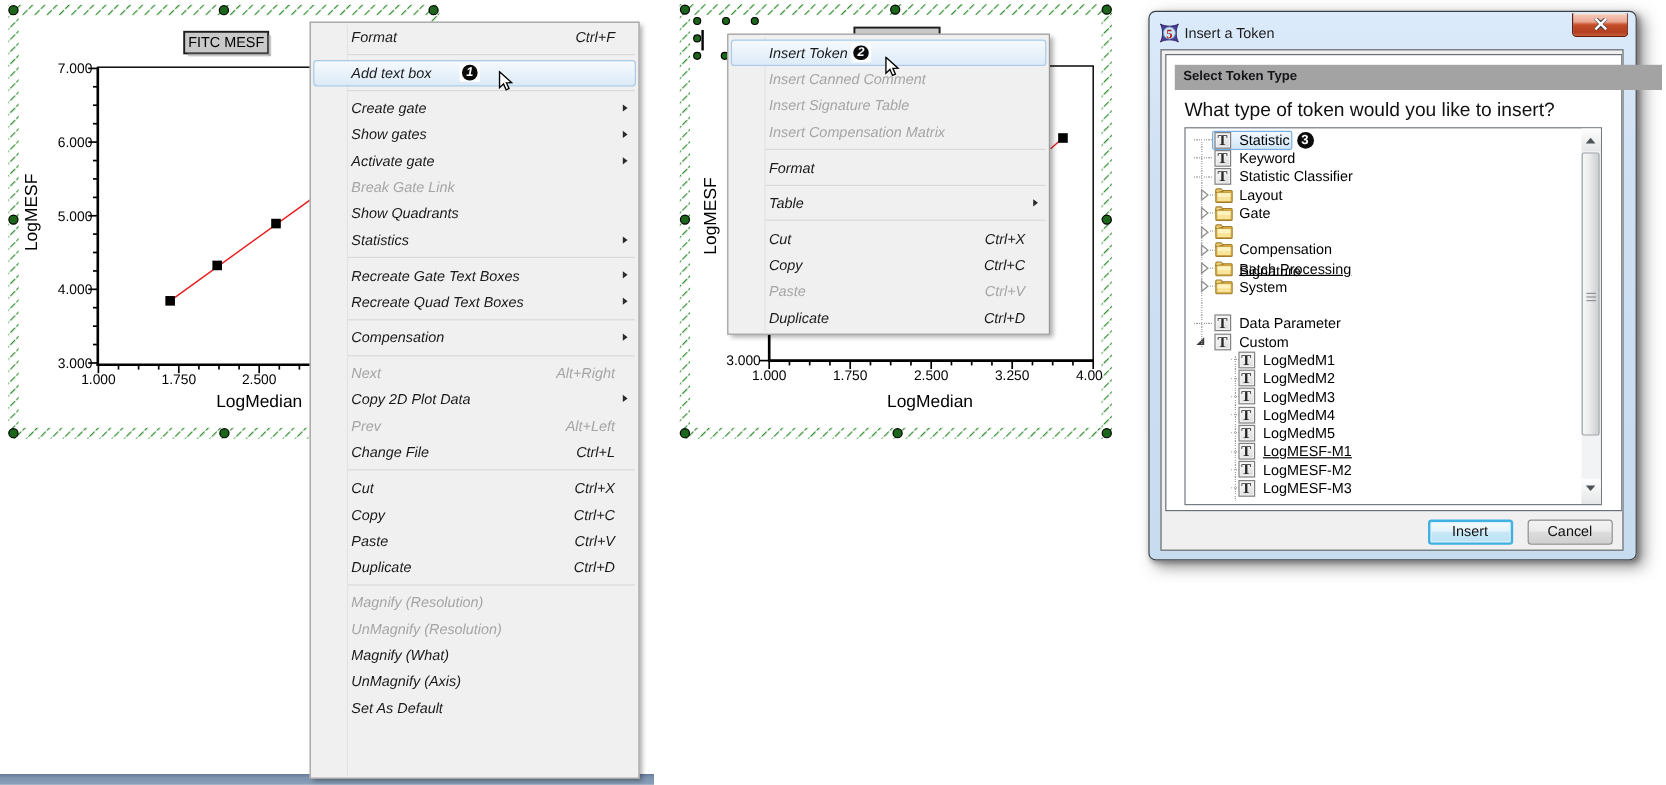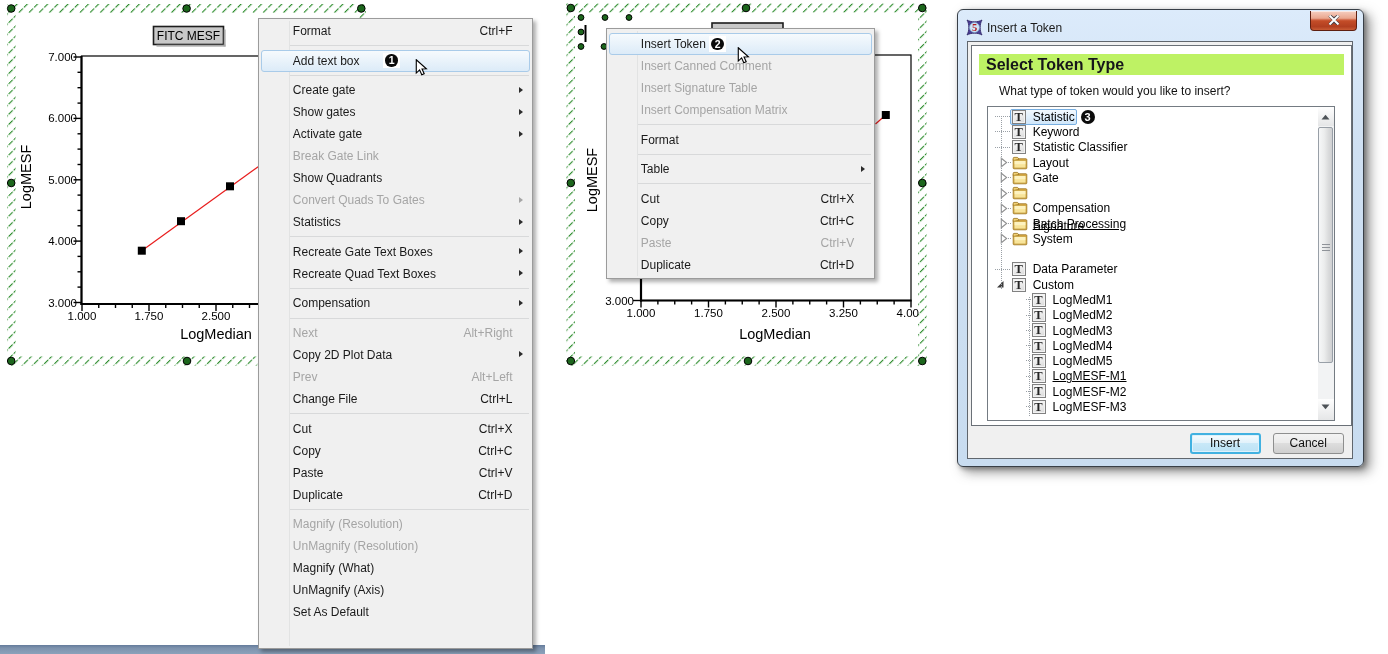--- a/index.html
+++ b/index.html
@@ -4,44 +4,44 @@
 <style>
   html,body{margin:0;padding:0;}
   body{width:1388px;height:654px;background:#ffffff;overflow:hidden;position:relative;
        font-family:"Liberation Sans",sans-serif;}
   #canvas{position:absolute;left:0;top:0;width:1388px;height:654px;}
   
   .menu{position:absolute;background:#f0f0f0;border:1px solid #9b9b9b;
         box-shadow:3px 3px 4px rgba(0,0,0,0.32);z-index:30;box-sizing:border-box;}
   .menu .gutter{position:absolute;left:30px;top:2px;bottom:2px;width:1px;background:#e2e3e3;}
   .mi{position:relative;height:22px;line-height:22px;font-size:12px;color:#1a1a1a;
-      padding-left:34px;white-space:nowrap;}
+      padding-left:34px;white-space:nowrap;font-style:italic;}
   .mi .sc{position:absolute;right:20px;top:0;text-align:right;}
   .mi.dis{color:#a5a5a5;}
   .mi .arr{position:absolute;right:9px;top:7.5px;width:0;height:0;
            border-left:4px solid #2b2b2b;border-top:3.5px solid transparent;border-bottom:3.5px solid transparent;}
   .mi.dis .arr{border-left-color:#a5a5a5;}
   .mi.hl{background:linear-gradient(#f6fafd,#dcebf8);border:1px solid #a9cbe9;border-radius:3px;
          margin:0 2px;padding-left:31px;line-height:20px;box-sizing:border-box;}
   .sep{height:1px;background:#d8d9da;margin:3.3px 3px 3.3px 31px;}
   .badge{position:absolute;width:12.5px;height:12.5px;border-radius:50%;background:#0b0b0b;color:#fff;
          font-size:10.5px;font-weight:bold;line-height:13px;text-align:center;z-index:40;}
   .bgbx{position:absolute;background:#fff;z-index:39;}
   
   #dlg{position:absolute;left:957px;top:9px;width:406.5px;height:458px;z-index:50;
        background:linear-gradient(#dcebfb,#cfe0f2 30%,#c8dcf0);border:1px solid #383f47;border-radius:6px;
        box-shadow:6px 5px 12px rgba(60,60,60,0.55),2px 2px 4px rgba(40,40,40,0.4);box-sizing:border-box;}
   #dlg-title{position:absolute;left:8px;top:8px;height:24px;font-size:12px;color:#1b1b1b;}
   #dlg-client{position:absolute;left:9px;top:30.5px;right:9.5px;bottom:7px;background:#f0f0f0;
               border:1.5px solid #60666d;box-sizing:border-box;}
   #dlg-panel{position:absolute;left:2.5px;top:3px;right:0.5px;bottom:32.5px;background:#fff;
              border:1px solid #6a7077;box-sizing:border-box;}
-  #tokband{position:absolute;left:7.5px;top:8px;width:365px;height:21.5px;background:#bef264;
-           font-weight:bold;font-size:16px;color:#16161a;line-height:21.5px;padding-left:7px;box-sizing:border-box;}
-  #whatq{position:absolute;left:15.5px;top:38px;font-size:12px;color:#111;margin-left:12px;}
+  #tokband{position:absolute;left:7.5px;top:8px;width:406px;height:21.5px;background:#a3a3a3;
+           font-weight:bold;font-size:11px;color:#16161a;line-height:21.5px;padding-left:7px;box-sizing:border-box;}
+  #whatq{position:absolute;left:15.5px;top:38px;font-size:16px;color:#111;}
   #tree{position:absolute;left:15.5px;top:60.5px;width:348px;height:314.5px;border:1px solid #747b82;
         background:#fff;box-sizing:border-box;overflow:hidden;}
   .trow{position:absolute;height:15.3px;font-size:12px;color:#000;white-space:nowrap;}
   
   #sbar{position:absolute;right:0;top:0;width:16.5px;height:100%;background:#f2f3f4;}
   
   .btn{position:absolute;height:20.5px;font-size:12px;color:#101010;text-align:center;
        border-radius:3px;box-sizing:border-box;}
   #btn-insert{left:221.5px;width:71px;bottom:4.5px;line-height:17px;
       background:linear-gradient(#f6fbfe,#e2f2fb 45%,#c8e8f8 50%,#bce2f5);
@@ -208,21 +208,20 @@
     <div class="gutter"></div>
     <div class="mi">Format<span class="sc">Ctrl+F</span></div>
     <div class="sep"></div>
     <div class="mi hl">Add text box<span class="bgbx" style="left:121px;top:2.4px;width:17px;height:15.5px;"></span><span class="badge" style="left:123.5px;top:3.9px;">1</span></div>
     <div class="sep"></div>
     <div class="mi">Create gate<span class="arr"></span></div>
     <div class="mi">Show gates<span class="arr"></span></div>
     <div class="mi">Activate gate<span class="arr"></span></div>
     <div class="mi dis">Break Gate Link</div>
     <div class="mi">Show Quadrants</div>
-    <div class="mi dis">Convert Quads To Gates<span class="arr"></span></div>
     <div class="mi">Statistics<span class="arr"></span></div>
     <div class="sep"></div>
     <div class="mi">Recreate Gate Text Boxes<span class="arr"></span></div>
     <div class="mi">Recreate Quad Text Boxes<span class="arr"></span></div>
     <div class="sep"></div>
     <div class="mi">Compensation<span class="arr"></span></div>
     <div class="sep"></div>
     <div class="mi dis">Next<span class="sc">Alt+Right</span></div>
     <div class="mi">Copy 2D Plot Data<span class="arr"></span></div>
     <div class="mi dis">Prev<span class="sc">Alt+Left</span></div>

